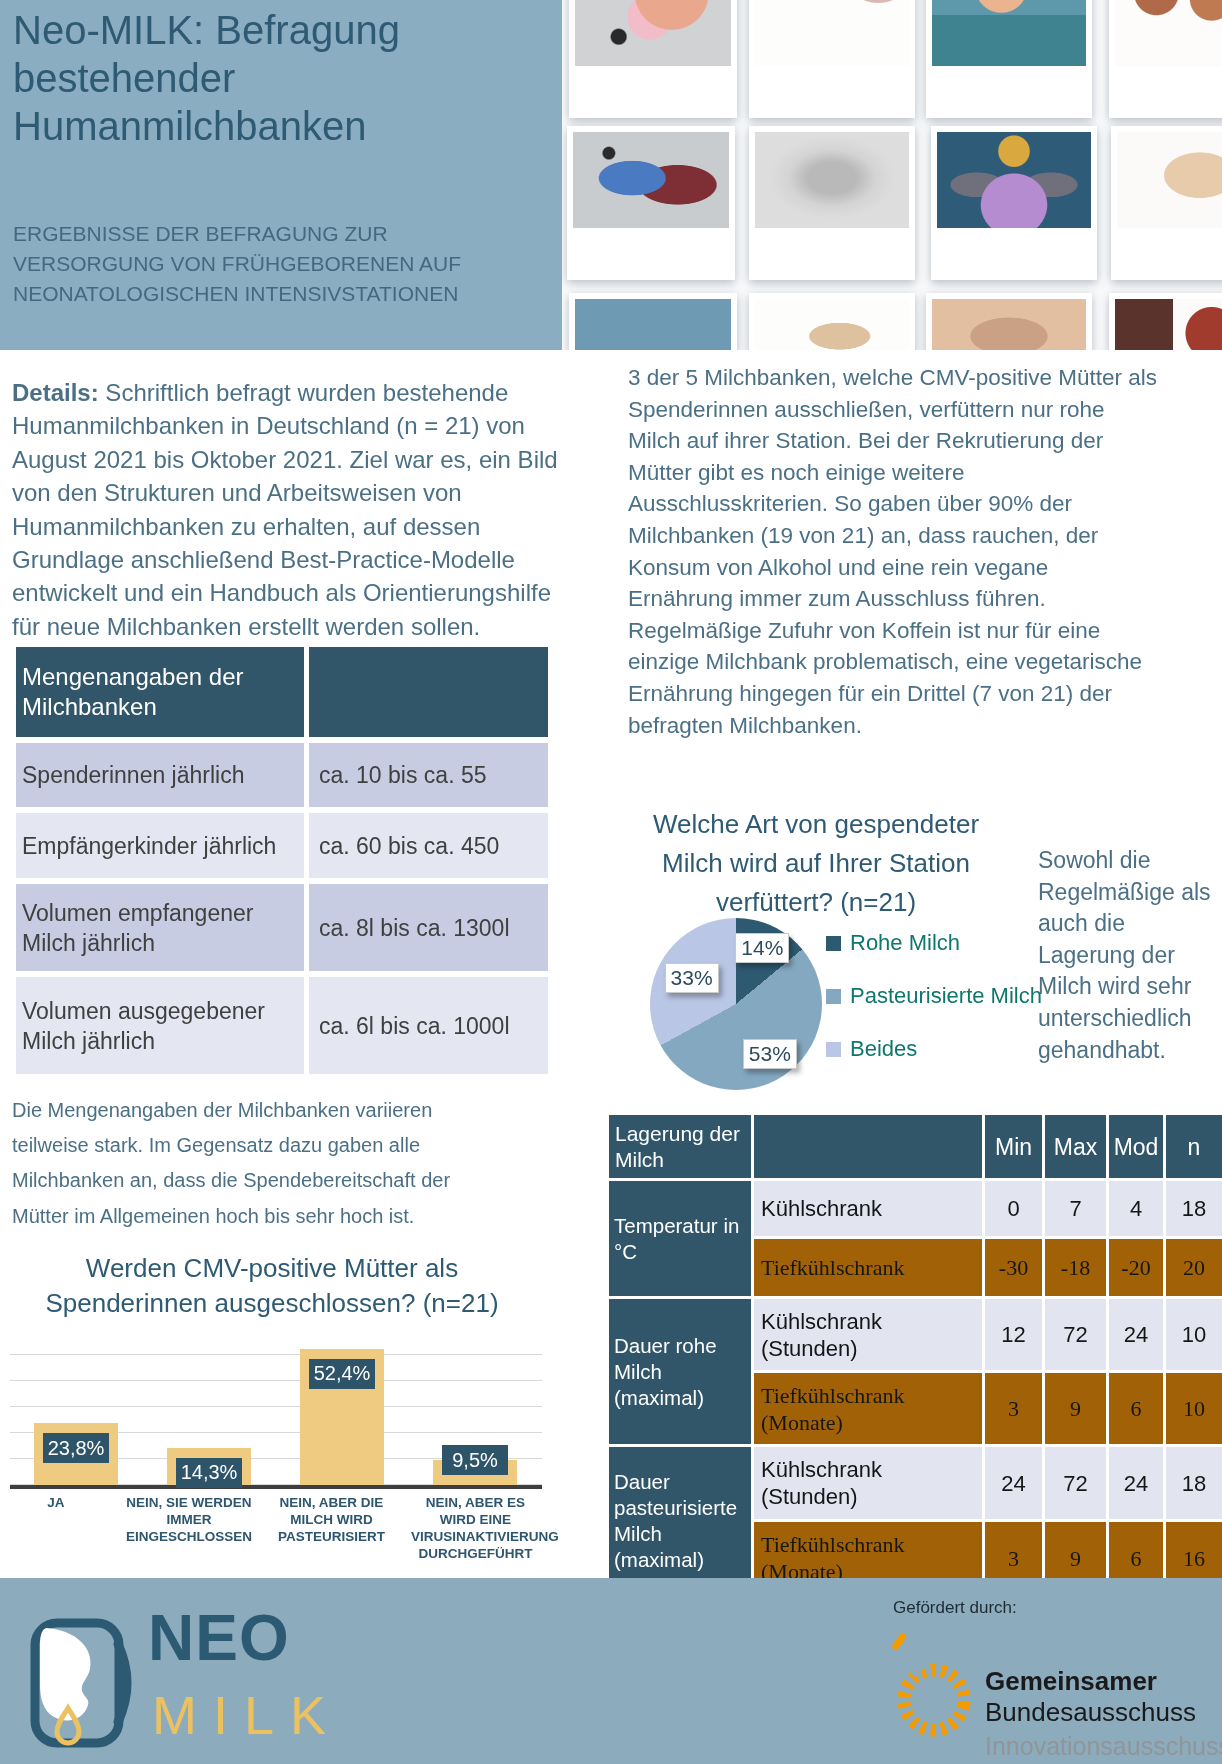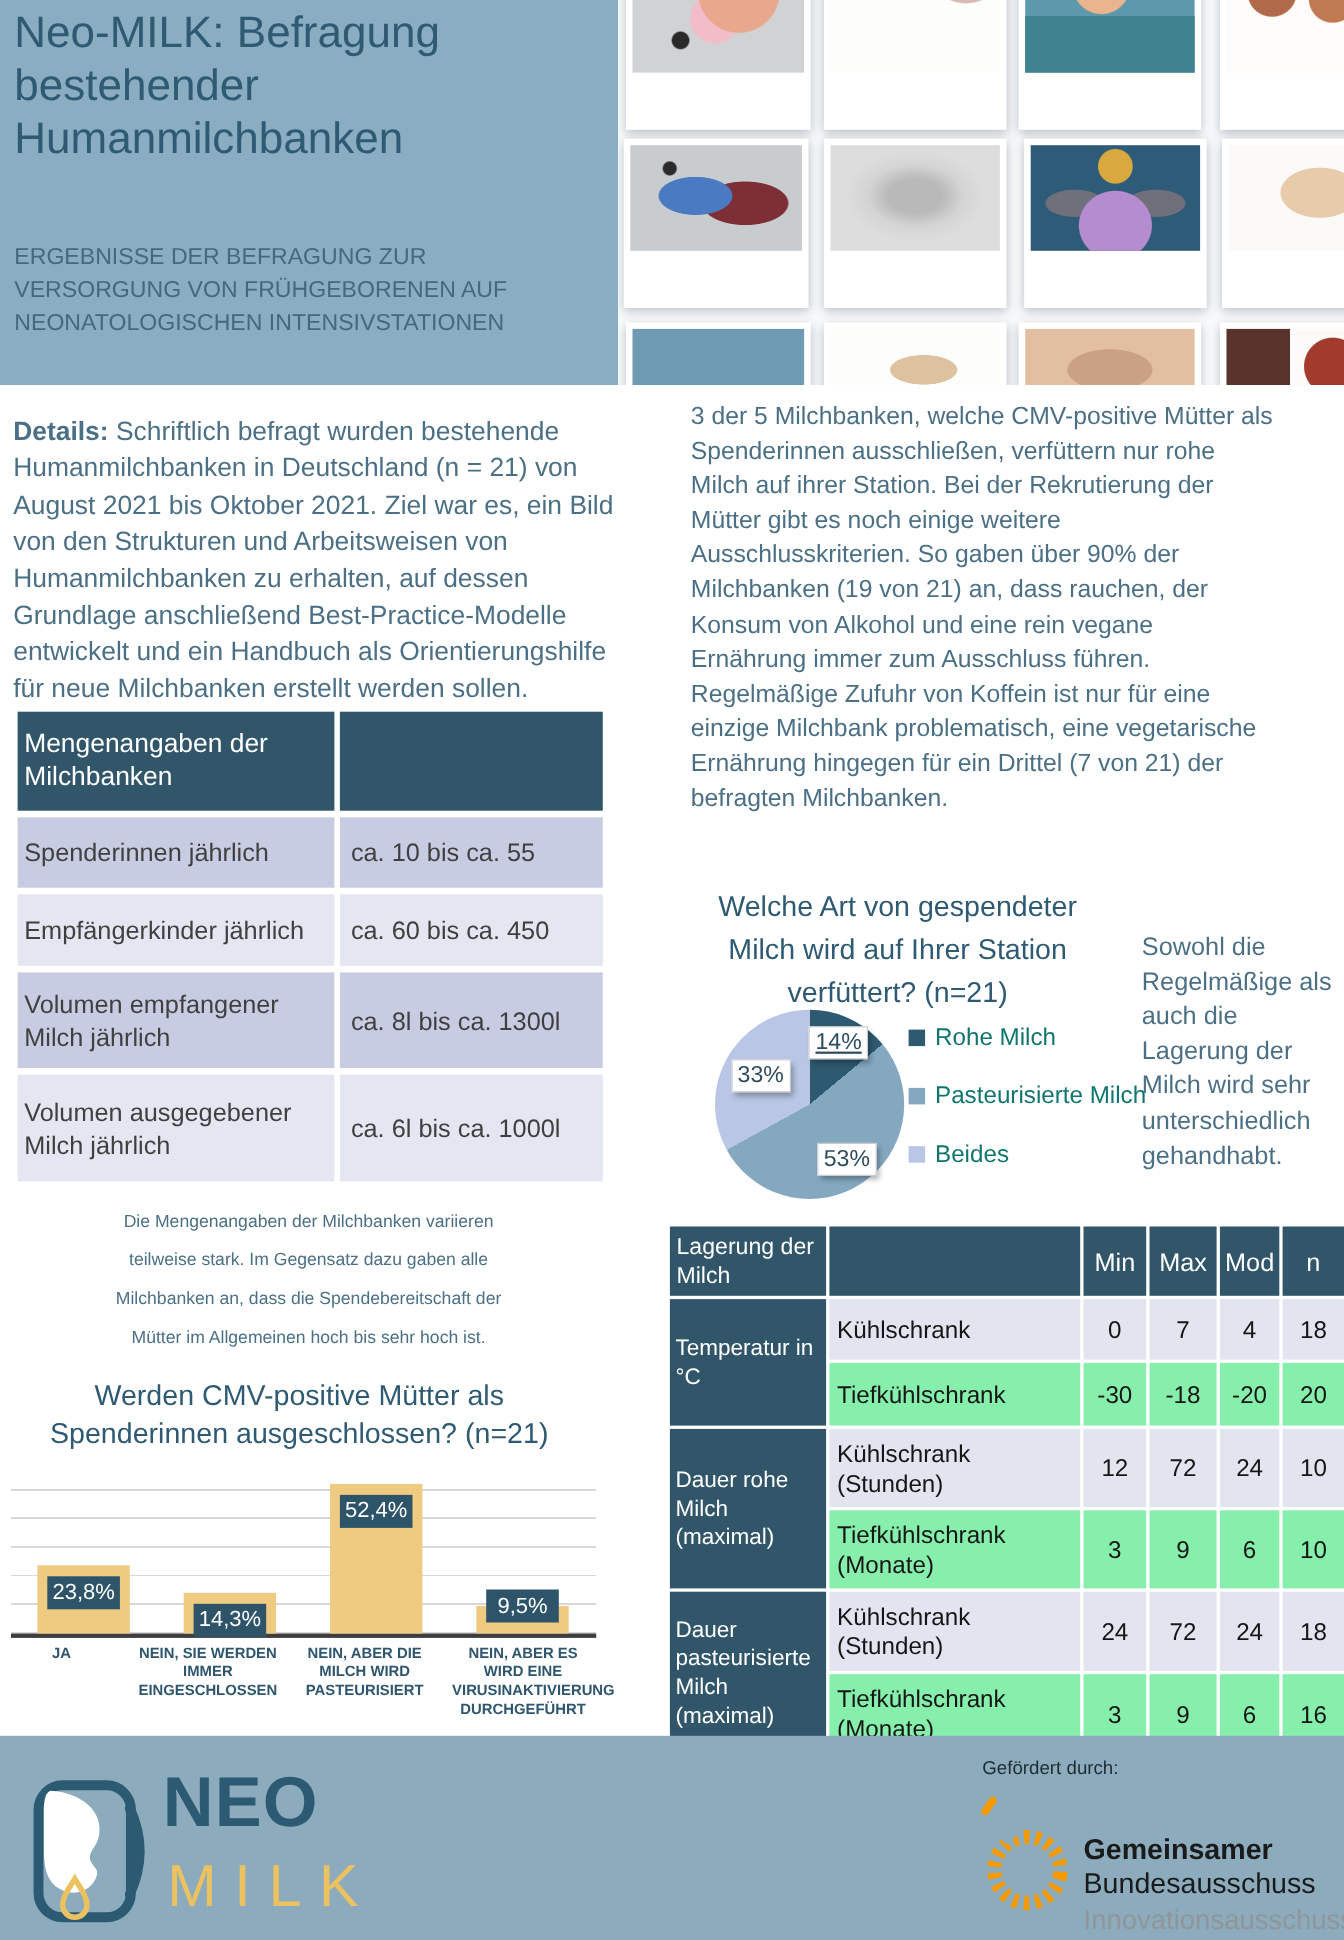--- a/index.html
+++ b/index.html
@@ -30,21 +30,21 @@
   .pc-31 .pimg{background-color:#6f9ab3;}
   .pc-32 .pimg{background-color:#fdfdfb;background-image:radial-gradient(ellipse at 55% 60%,#dec29f 0 25%,transparent 26%);}
   .pc-33 .pimg{background-color:#e3bfa2;background-image:radial-gradient(ellipse at 50% 60%,#caa184 0 35%,transparent 36%);}
   .pc-34 .pimg{background-color:#fcfbfa;background-image:linear-gradient(to right,#5a332c 0 42%,transparent 42%),radial-gradient(circle at 70% 55%,#a03b2e 0 25%,transparent 26%);}
 
   
   .para{position:absolute;color:#4b7086;}
   .ln{display:block;white-space:nowrap;}
   .details{left:12px;top:376px;width:537px;font-size:24px;line-height:33.4px;}
   .details .bold{font-weight:bold;}
-  .variation{left:12px;top:1093px;width:537px;font-size:16px;line-height:35.2px;text-align:center;}
+  .variation{left:12px;top:1093px;width:537px;font-size:20px;line-height:35.2px;}
   .cmv{left:628px;top:362px;width:540px;font-size:22.5px;line-height:31.6px;}
   .side-note{left:1038px;top:845px;width:184px;font-size:23px;line-height:31.6px;}
 
   
   .mengen{position:absolute;left:0;top:647px;display:grid;grid-template-columns:288px 239px;
           grid-template-rows:90px 64px 65px 87px 97px;gap:6px 5px;margin-left:16px;}
   .mg-h{background:#31566a;color:#ffffff;font-size:24px;line-height:30px;display:flex;align-items:center;padding:4px 6px;}
   .mg-a{background:#c7cce2;}
   .mg-b{background:#e4e6f1;}
   .mg-cell{color:#404040;font-size:23px;line-height:30px;display:flex;align-items:center;padding:4px 6px;}
@@ -81,21 +81,21 @@
   .lagerung{position:absolute;left:609px;top:1115px;display:grid;
             grid-template-columns:142px 228px 57px 61px 54px 56px;
             grid-template-rows:63px 55px 57px 71px 71px 72px 72px;gap:3px;}
   .lg-h{background:#31566a;color:#fff;font-size:21px;line-height:26px;display:flex;align-items:center;padding:2px 6px;}
   .lg-hc{justify-content:center;font-size:23px;padding:2px 2px;}
   .lg-group{background:#31566a;color:#fff;font-size:20.5px;line-height:26px;display:flex;align-items:center;
             padding:2px 5px;grid-row:span 2;}
   .lg-cell{color:#161616;font-size:22px;line-height:27px;display:flex;align-items:center;padding:2px 7px;}
   .lg-num{justify-content:center;padding:2px 1px;}
   .band-a{background:#e2e5f0;}
-  .band-b{background:#86efac;}
+  .band-b{background:#a16207;font-family:Liberation Serif, serif;}
 
   
   .footer{position:absolute;left:0;top:1578px;width:1222px;height:186px;background:#8cabbd;}
   .neo-logo-icon{position:absolute;left:30px;top:1612px;}
   .neo-text{position:absolute;left:148px;top:1598px;font-size:64px;line-height:80px;font-weight:bold;
             color:#2b5a72;letter-spacing:1px;}
   .milk-text{position:absolute;left:152px;top:1684px;font-size:54px;line-height:62px;color:#ecc261;letter-spacing:16px;}
   .funding-label{position:absolute;left:893px;top:1598px;font-size:17px;color:#1d2b33;}
   .gba-logo{position:absolute;left:888px;top:1628px;}
   .funder-text{position:absolute;left:985px;top:1666px;}
@@ -235,21 +235,21 @@
     <div class="ln">befragten Milchbanken.</div>
   </div>
 
   <div class="pie-title">
     <span class="ln">Welche Art von gespendeter</span>
     <span class="ln">Milch wird auf Ihrer Station</span>
     <span class="ln">verfüttert? (n=21)</span>
   </div>
   <div class="pie-wrap">
     <div class="pie" id="pie" style="background: conic-gradient(rgb(46, 90, 113) 0deg, rgb(46, 90, 113) 50.4deg, rgb(132, 168, 192) 50.4deg, rgb(132, 168, 192) 241.2deg, rgb(185, 198, 229) 241.2deg, rgb(185, 198, 229) 360deg);"></div>
-    <div class="pie-val pie-val-0" style="left: 85.3643px; top: 14.9731px; text-decoration: underline;">14%</div>
+    <div class="pie-val pie-val-0" style="left: 85.3643px; top: 14.9731px;">14%</div>
     <div class="pie-val pie-val-1" style="left: 92.8374px; top: 120.79px;">53%</div>
     <div class="pie-val pie-val-2" style="left: 14.5857px; top: 44.7335px;">33%</div>
   </div>
   <div class="legend">
     <div class="legend-item">
       <span class="legend-swatch" style="background: rgb(46, 90, 113);"></span>
       <span class="legend-label">Rohe Milch</span>
     </div>
     <div class="legend-item">
       <span class="legend-swatch" style="background: rgb(132, 168, 192);"></span>

